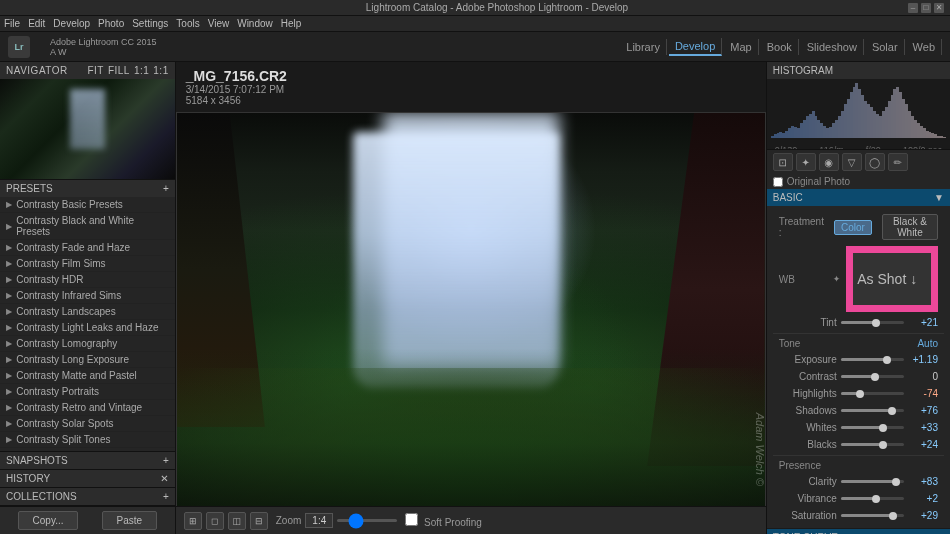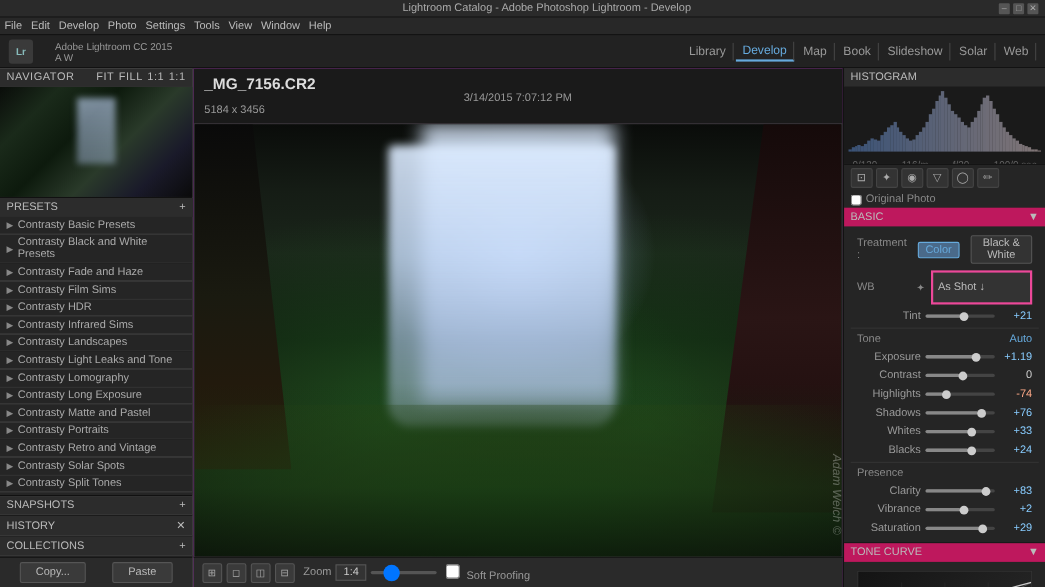--- a/index.html
+++ b/index.html
@@ -21,21 +21,21 @@
     #moduleheader .logo .lr-icon { width: 22px; height: 22px; background: #3a3a3a; border-radius: 3px; display: flex; align-items: center; justify-content: center; font-size: 9px; color: #8bb; font-weight: bold; }
     #moduleheader .logo .lr-title { font-size: 9px; color: #999; }
     #moduleheader .modules { display: flex; align-items: center; gap: 2px; }
     #moduleheader .modules .mod { font-size: 11px; color: #999; padding: 2px 6px; cursor: pointer; border-right: 1px solid #444; }
     #moduleheader .modules .mod.active { color: #6ad; border-bottom: 2px solid #6ad; }
 
     
     #main { display: flex; flex: 1; overflow: hidden; }
 
     
-    #leftpanel { width: 205px; background: #737373; display: flex; flex-direction: column; border-right: 1px solid #111; overflow: hidden; }
+    #leftpanel { width: 205px; background: #4c1d95; display: flex; flex-direction: column; border-right: 1px solid #111; overflow: hidden; }
 
     
     #navigator { border-bottom: 1px solid #111; }
     #navigator .panel-header { display: flex; align-items: center; justify-content: space-between; padding: 3px 6px; background: #2c2c2c; cursor: pointer; }
     #navigator .panel-header span { font-size: 10px; color: #bbb; text-transform: uppercase; letter-spacing: 0.5px; }
     #navigator .panel-header .controls { display: flex; gap: 4px; font-size: 9px; color: #888; }
     #navigator .nav-img { width: 100%; height: 100px; background: #1a1a1a; display: flex; align-items: center; justify-content: center; overflow: hidden; }
     #navigator .nav-img .waterfall-thumb { width: 100%; height: 100%; background: linear-gradient(135deg, #0a0d0a 0%, #1a2a1a 20%, #0d1a0d 40%, #2a3a2a 60%, #1a1a2a 80%, #0a0a0a 100%); position: relative; }
     #navigator .nav-img .waterfall-thumb::after { content: ''; position: absolute; top: 10px; left: 40%; width: 20%; height: 60%; background: linear-gradient(180deg, rgba(200,220,255,0.6) 0%, rgba(180,200,240,0.4) 100%); filter: blur(3px); }
 
@@ -59,21 +59,21 @@
     
     #leftbottom { height: 28px; display: flex; align-items: center; justify-content: space-around; padding: 0 8px; background: #2a2a2a; border-top: 1px solid #111; gap: 4px; }
     #leftbottom button { background: #3a3a3a; border: 1px solid #555; color: #bbb; padding: 3px 14px; font-size: 10px; cursor: pointer; border-radius: 2px; }
 
     
     #center { flex: 1; display: flex; flex-direction: column; background: #d946ef; }
 
     
     #photoinfo { height: 50px; background: #1a1a1a; padding: 6px 10px; }
     #photoinfo .filename { font-size: 14px; color: #ddd; font-weight: bold; }
-    #photoinfo .datetime { font-size: 10px; color: #999; text-align: center; }
+    #photoinfo .datetime { font-size: 10px; color: #999; }
     #photoinfo .dimensions { font-size: 10px; color: #999; }
 
     
     #photoarea { flex: 1; display: flex; align-items: center; justify-content: center; background: #1a1a1a; overflow: hidden; }
     #photoarea .main-photo { width: 590px; height: 395px; position: relative; overflow: hidden; border: 1px solid #333; }
     #photoarea .main-photo .photo-bg { width: 100%; height: 100%; background: 
       radial-gradient(ellipse at 50% 30%, rgba(200,220,255,0.7) 0%, rgba(150,180,220,0.3) 15%, transparent 30%),
       radial-gradient(ellipse at 30% 70%, rgba(30,80,30,0.9) 0%, transparent 50%),
       radial-gradient(ellipse at 70% 70%, rgba(30,80,30,0.8) 0%, transparent 50%),
       linear-gradient(180deg, #0a0c0a 0%, #151c15 15%, #1a251a 30%, #0d150d 50%, #1a1a10 70%, #0a0a0a 100%);
@@ -122,34 +122,34 @@
     #histogram .hist-area { height: 70px; background: #1a1a1a; position: relative; padding: 4px; overflow: hidden; }
     #histogram .hist-canvas { width: 100%; height: 60px; position: relative; }
     #histogram .hist-bars { display: flex; align-items: flex-end; gap: 0; height: 55px; }
     #histogram .hist-bar { flex: 1; background: linear-gradient(0deg, rgba(100,150,200,0.5), rgba(80,120,180,0.3)); min-width: 1px; }
     #histogram .hist-info { display: flex; justify-content: space-between; padding: 0 4px; margin-top: 2px; }
     #histogram .hist-info span { font-size: 9px; color: #666; }
 
     
     #devcontrols { flex: 1; }
     .dev-section { border-bottom: 1px solid #1a1a1a; }
-    .dev-section .sec-header { display: flex; align-items: center; justify-content: space-between; padding: 3px 6px; background: #be185d; cursor: pointer; }
+    .dev-section .sec-header { display: flex; align-items: center; justify-content: space-between; padding: 3px 6px; background: #0c4a6e; cursor: pointer; }
     .dev-section .sec-header span { font-size: 10px; color: #bbb; text-transform: uppercase; }
     .dev-section .sec-content { padding: 4px 6px; }
 
     
     .treatment-row { display: flex; align-items: center; gap: 10px; padding: 4px 6px; }
     .treatment-label { font-size: 10px; color: #888; }
     .treatment-btn { font-size: 10px; color: #bbb; padding: 1px 6px; background: #333; border: 1px solid #555; cursor: pointer; border-radius: 2px; }
     .treatment-btn.active { background: #4a6a8a; border-color: #6ad; color: #6ad; }
 
     
     .wb-row { display: flex; align-items: center; gap: 4px; padding: 2px 6px; }
     .wb-label { font-size: 10px; color: #888; width: 50px; }
-    .wb-val { font-size: 10px; color: #bbb; background: #333; border: 2px solid #ec4899; padding: 8px 4px; flex: 1; }
+    .wb-val { font-size: 14px; color: #bbb; background: #333; border: 7px solid #ec4899; padding: 18px 4px; flex: 1; }
 
     
     .slider-row { display: flex; align-items: center; padding: 1px 6px; gap: 4px; height: 17px; }
     .slider-label { font-size: 10px; color: #999; width: 58px; text-align: right; }
     .slider-track { flex: 1; height: 3px; background: #444; border-radius: 2px; position: relative; cursor: pointer; }
     .slider-fill { height: 100%; background: #888; border-radius: 2px; }
     .slider-thumb { width: 8px; height: 8px; background: #ccc; border-radius: 50%; position: absolute; top: -2.5px; cursor: pointer; }
     .slider-val { font-size: 10px; color: #ccc; width: 30px; text-align: right; }
     .slider-val.positive { color: #8cf; }
     .slider-val.negative { color: #fa8; }
@@ -287,21 +287,21 @@
       </div>
       <div class="preset-group">
         <div class="preset-group-header">
           <span class="arrow">▶</span>
           <span>Contrasty Landscapes</span>
         </div>
       </div>
       <div class="preset-group">
         <div class="preset-group-header">
           <span class="arrow">▶</span>
-          <span>Contrasty Light Leaks and Tone</span>
+          <span>Contrasty Light Leaks and Haze</span>
         </div>
       </div>
       <div class="preset-group">
         <div class="preset-group-header">
           <span class="arrow">▶</span>
           <span>Contrasty Lomography</span>
         </div>
       </div>
       <div class="preset-group">
         <div class="preset-group-header">

